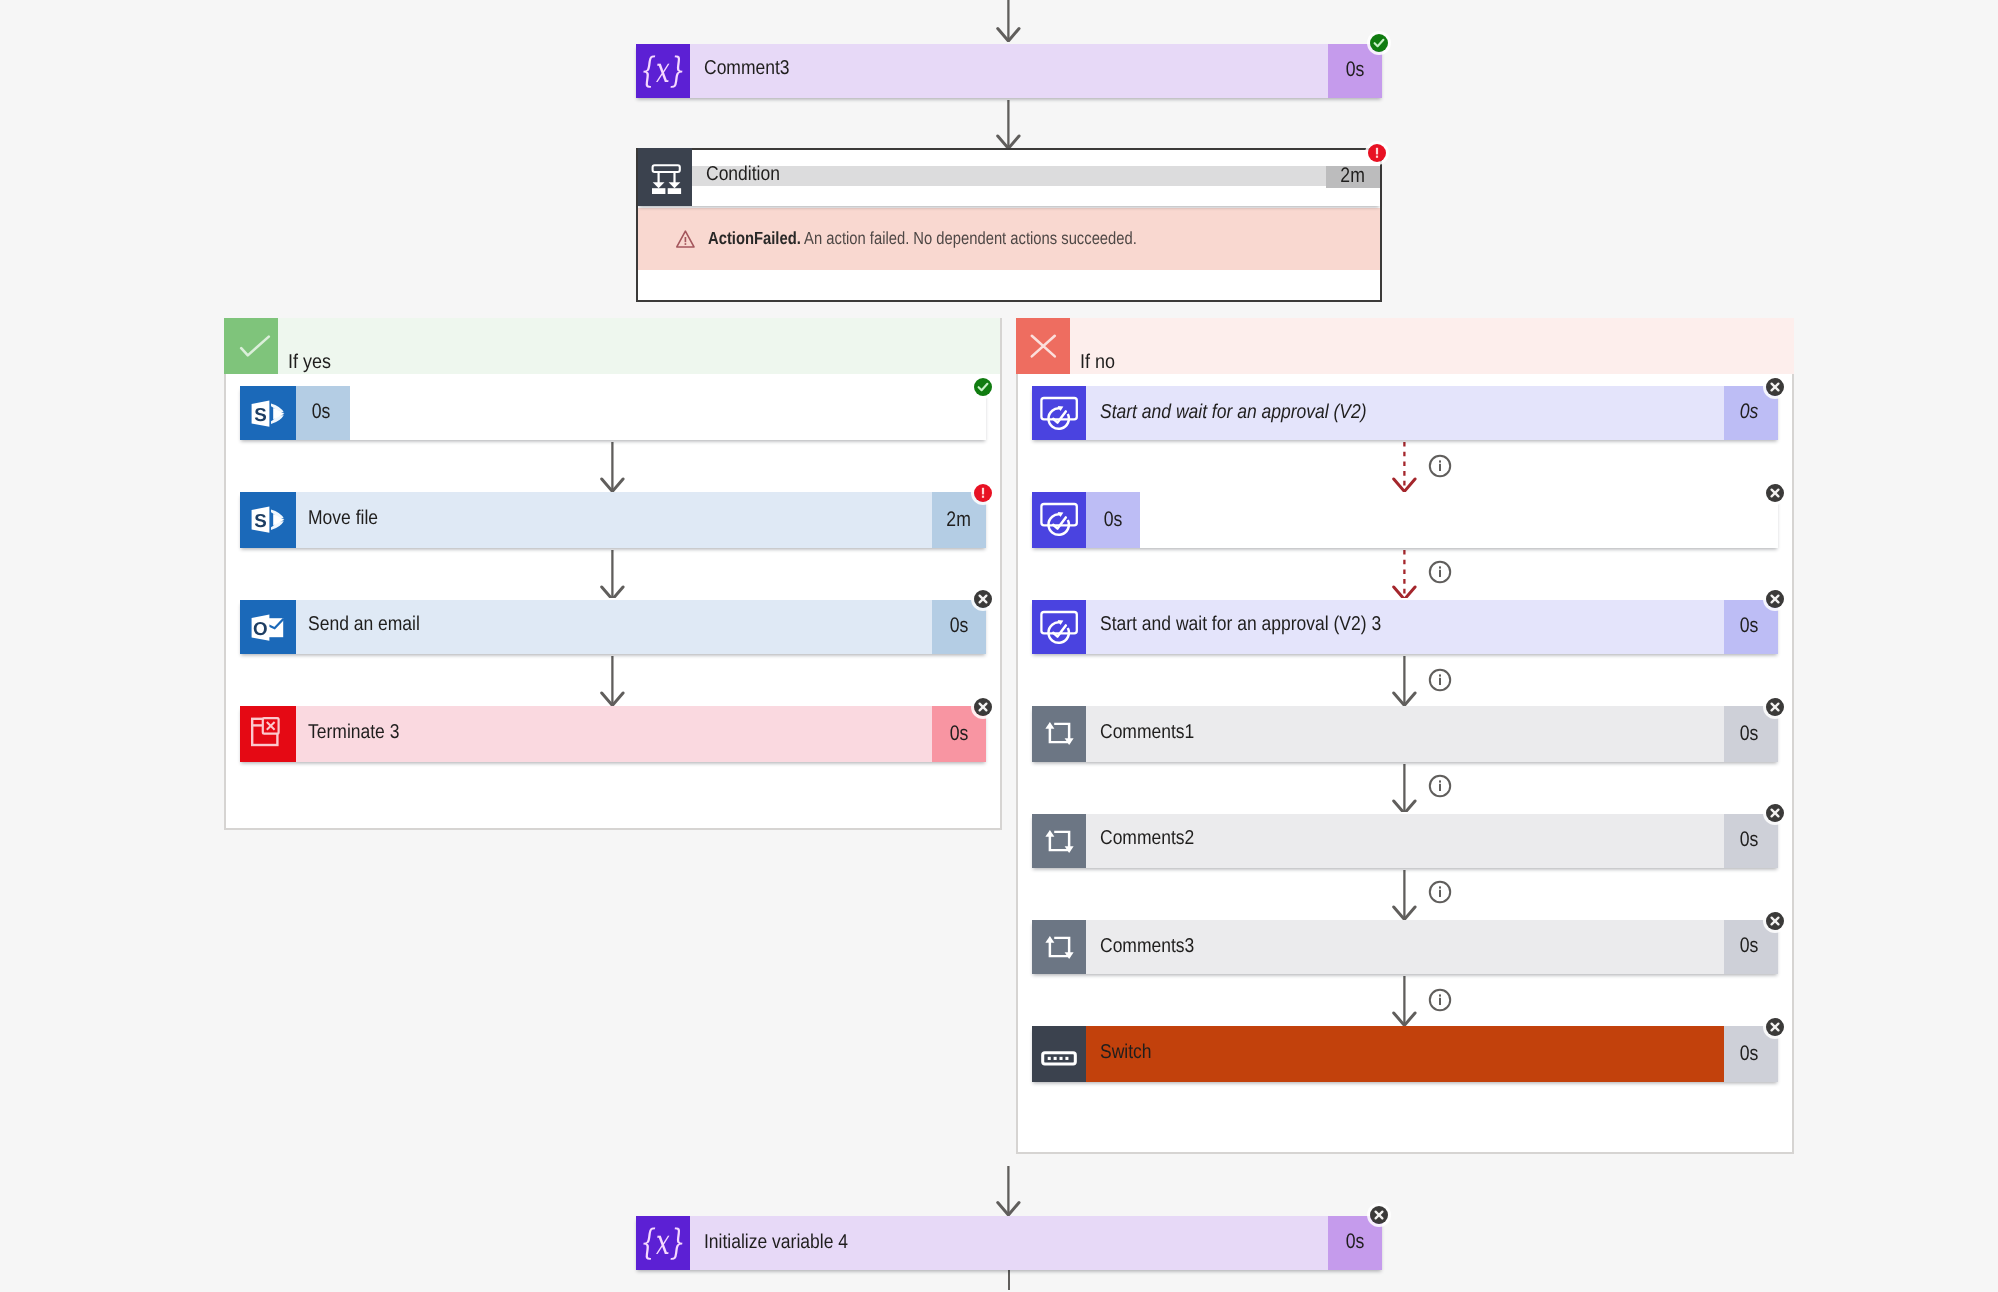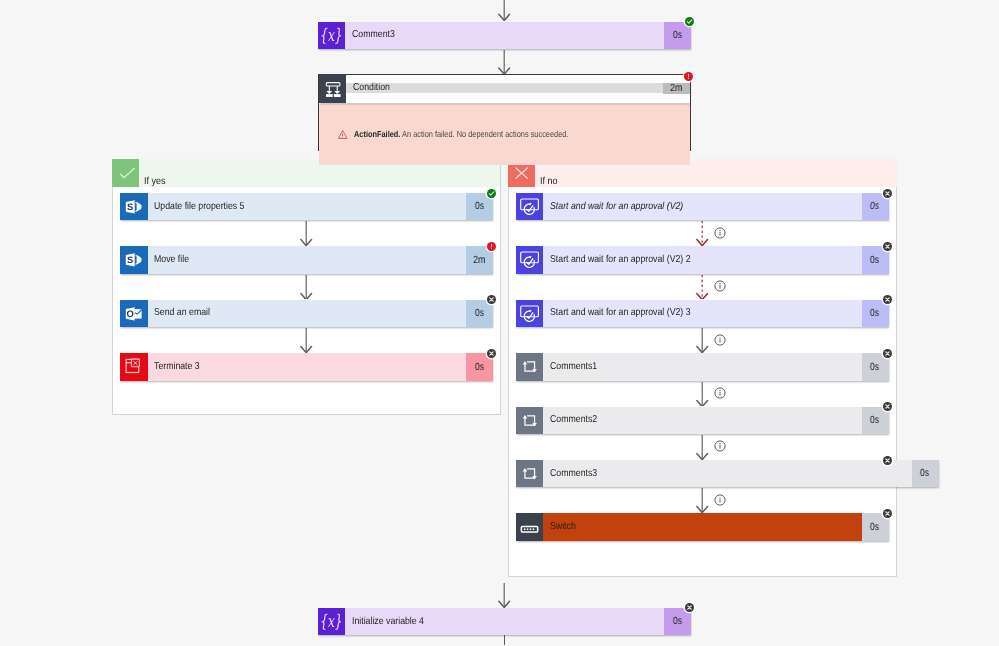--- a/index.html
+++ b/index.html
@@ -86,21 +86,21 @@
           <rect x="14.85" y="19.1" width="6.7" height="2.9" fill="#ffffff"></rect>
         </svg>
       </div>
 <div class="body" style="background:#dcdcdd">
         <span class="name">Condition</span>
       </div>
 <div class="dur" style="background:#bcbcbd">
         <span>2m</span>
       </div>
 </div>
-<div style="position:absolute;left:318.5px;top:103.5px;width:371.5px;height:61px;background:#f9d8d0;display:flex;align-items:center;padding-left:19.8px;box-sizing:border-box;z-index:3;">
+<div style="position:absolute;left:318.5px;top:103.5px;width:371.5px;height:31px;background:#f9d8d0;display:flex;align-items:center;padding-left:19.8px;box-sizing:border-box;z-index:3;">
       <svg width="9.4" height="9.0" viewBox="0 0 9.4 9.0" style="margin-right:6.0px;flex:0 0 9.4px">
         <path d="M4.7 0.55 9.0 8.5H0.4Z" fill="none" stroke="#a4565c" stroke-width="0.8" stroke-linejoin="round"></path>
         <rect x="4.3" y="3.5" width="0.82" height="2.6" fill="#a4565c"></rect>
         <rect x="4.3" y="6.6" width="0.82" height="0.85" fill="#a4565c"></rect>
       </svg>
       <span class="errText"><b>ActionFailed.</b> <span>An action failed. No dependent actions succeeded.</span></span>
     </div>
 <div class="badge" style="left:684.4px;top:72.0px;">
       <svg width="9" height="9" viewBox="0 0 9 9">
         <circle cx="4.5" cy="4.5" r="4.5" fill="#e81123"></circle>
@@ -121,23 +121,20 @@
     </div>
 <div class="card" style="left:120.0px;top:192.9px;width:373.0px;">
       <div class="ico" style="background:#1b69b9">
         <svg width="27.5" height="27.5" viewBox="0 0 27.5 27.5">
           <path d="M15.5 8.7 Q20.2 10.1 21.9 13.1 L18.3 13.1 Q17.3 10.8 15.5 10.1 Z" fill="#f0f7fd"></path>
           <path d="M15.5 19.0 Q20.2 17.6 21.9 14.6 L18.3 14.6 Q17.3 16.9 15.5 17.6 Z" fill="#f0f7fd"></path>
           <path d="M16.6 11.0 L22.2 13.85 L16.6 16.7 Z" fill="#ffffff"></path>
           <path d="M5.8 9.0 L14.7 7.3 V20.4 L5.8 18.7 Z" fill="#ffffff"></path>
           <text x="10.2" y="17.3" font-family="Liberation Sans, sans-serif" font-size="9.4" font-weight="bold" fill="#1e3e63" text-anchor="middle">S</text>
         </svg>
-      </div>
-      <div class="body" style="background:#dfe9f5">
-        <span class="name">Update file properties 5</span>
       </div>
       <div class="dur" style="background:#b4cde4">
         <span>0s</span>
       </div>
     </div>
     <div class="badge" style="left:487.1px;top:188.5px;">
       <svg width="9" height="9" viewBox="0 0 9 9">
         <circle cx="4.5" cy="4.5" r="4.5" fill="#107c10"></circle>
         <path d="M2.3 4.6 3.8 6.1 6.7 2.9" fill="none" stroke="#c6f0c6" stroke-width="1.05" stroke-linecap="round" stroke-linejoin="round"></path>
       </svg>
@@ -267,23 +264,20 @@
       <rect x="5.5" y="3.2" width="1.0" height="1.1" fill="#605e5c"></rect>
     </svg>
 <div class="card" style="left:515.5px;top:246.3px;width:373.0px;">
       <div class="ico" style="background:#4a43e0">
         <svg width="27.5" height="27.5" viewBox="0 0 27.5 27.5">
           <rect x="4.7" y="6.0" width="17.7" height="10.7" rx="1.3" fill="none" stroke="#ffffff" stroke-width="1.15"></rect>
           <path d="M17.9 14.0 A5.1 5.1 0 1 1 14.4 11.3" fill="none" stroke="#ffffff" stroke-width="1.25"></path>
           <path d="M12.85 10.0 L15.7 10.2 L14.25 12.5 Z" fill="#ffffff"></path>
           <path d="M10.6 16.4 12.75 18.3 16.9 12.7" fill="none" stroke="#ffffff" stroke-width="1.25" stroke-linecap="round" stroke-linejoin="round"></path>
         </svg>
-      </div>
-      <div class="body" style="background:#e4e4fb">
-        <span class="name">Start and wait for an approval (V2) 2</span>
       </div>
       <div class="dur" style="background:#bdbdf5">
         <span>0s</span>
       </div>
     </div>
     <div class="badge" style="left:882.6px;top:241.9px;">
       <svg width="9" height="9" viewBox="0 0 9 9">
         <circle cx="4.5" cy="4.5" r="4.5" fill="#3b3a39"></circle>
         <path d="M2.8 2.8 6.2 6.2 M6.2 2.8 2.8 6.2" fill="none" stroke="#f3f2f1" stroke-width="1.15" stroke-linecap="round"></path>
       </svg>
@@ -385,21 +379,21 @@
     </div>
 <svg class="conn" style="left:694.80px;top:434.90px;" width="14.40" height="24.70" viewBox="0 0 14.40 24.70">
       <path d="M7.20 0 L7.20 24.30" stroke="#605e5c" stroke-width="1.15" fill="none"></path>
       <path d="M1.87 18.50 L7.20 24.70 L12.53 18.50" stroke="#605e5c" stroke-width="1.5" fill="none" stroke-linecap="round" stroke-linejoin="round"></path>
     </svg>
 <svg class="infoIcon" style="left:714.40px;top:440.35px;" width="12.0" height="12.0" viewBox="0 0 12 12">
       <circle cx="6" cy="6" r="5.1" fill="none" stroke="#605e5c" stroke-width="1.0"></circle>
       <rect x="5.5" y="4.9" width="1.0" height="3.6" fill="#605e5c"></rect>
       <rect x="5.5" y="3.2" width="1.0" height="1.1" fill="#605e5c"></rect>
     </svg>
-<div class="card" style="left:515.5px;top:459.9px;width:423px;">
+<div class="card" style="left:515.5px;top:459.9px;width:373.0px;">
       <div class="ico" style="background:#6c7684">
         <svg width="27.5" height="27.5" viewBox="0 0 28 28">
           <g fill="none" stroke="#ffffff" stroke-width="1.25">
             <path d="M9.1 10.3V18.4H18.9V9.1H11.3"></path>
           </g>
           <path d="M9.1 8.1 6.8 11.6h4.6z" fill="#ffffff"></path>
           <path d="M18.9 19.9 21.2 16.4h-4.6z" fill="#ffffff"></path>
         </svg>
       </div>
       <div class="body" style="background:#ebebed">

